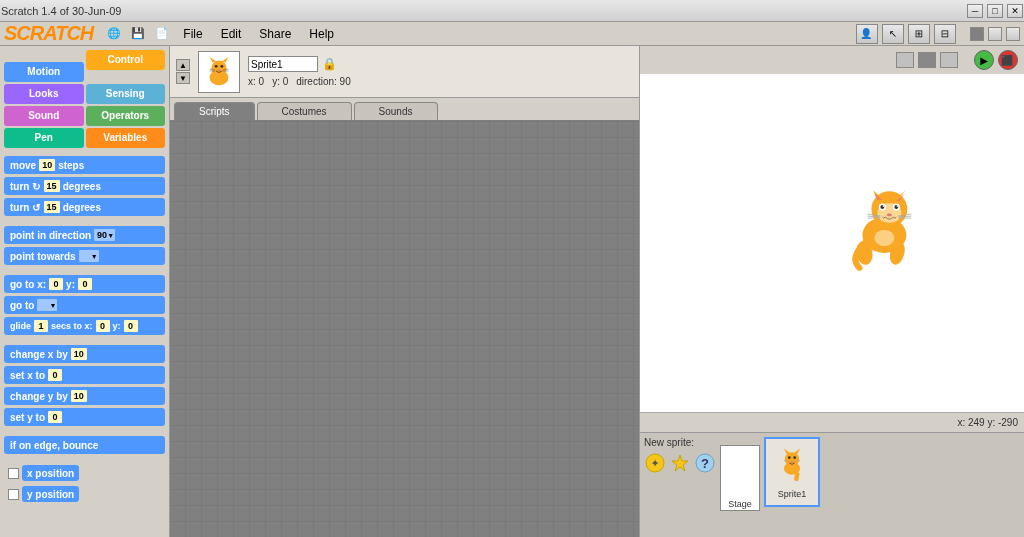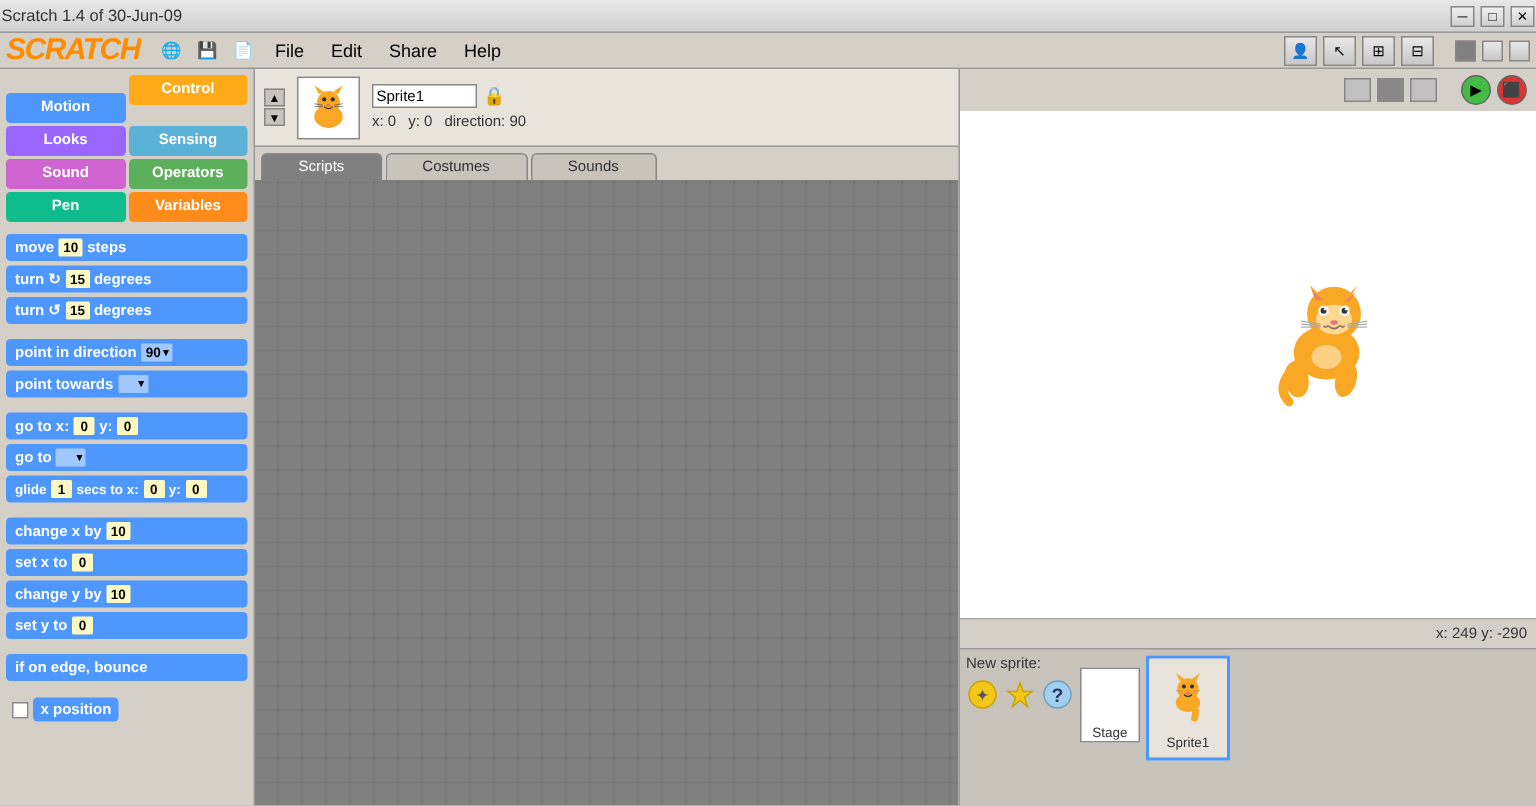--- a/index.html
+++ b/index.html
@@ -389,21 +389,21 @@
     .sprite-thumb-img {
       font-size: 24px;
     }
     .sprite-thumb-label {
       font-size: 9px;
       color: #333;
       margin-top: 2px;
     }
     .stage-thumbnail {
       width: 40px;
-      height: 50px;
+      height: 66px;
       background: white;
       border: 1px solid #888;
       margin-top: 8px;
       cursor: pointer;
       display: flex;
       flex-direction: column;
       align-items: center;
       justify-content: flex-end;
     }
     .stage-thumb-label {
@@ -551,20 +551,26 @@
 
       <div style="height:4px;"></div>
 
       <div class="block-checkbox-row">
         <div class="block-check"></div>
         <div class="block block-motion" style="height:16px;padding:0 5px;font-size:10px;">
           <span>x position</span>
         </div>
       </div>
 
+      <div class="block-checkbox-row">
+        <div class="block-check"></div>
+        <div class="block block-motion" style="height:16px;padding:0 5px;font-size:10px;">
+          <span>y position</span>
+        </div>
+      </div>
     </div>
   </div>
 
   <div id="middle-panel">
 
     <div id="sprite-info-bar">
       <div id="sprite-nav-arrows">
         <div class="nav-arrow">▲</div>
         <div class="nav-arrow">▼</div>
       </div>

